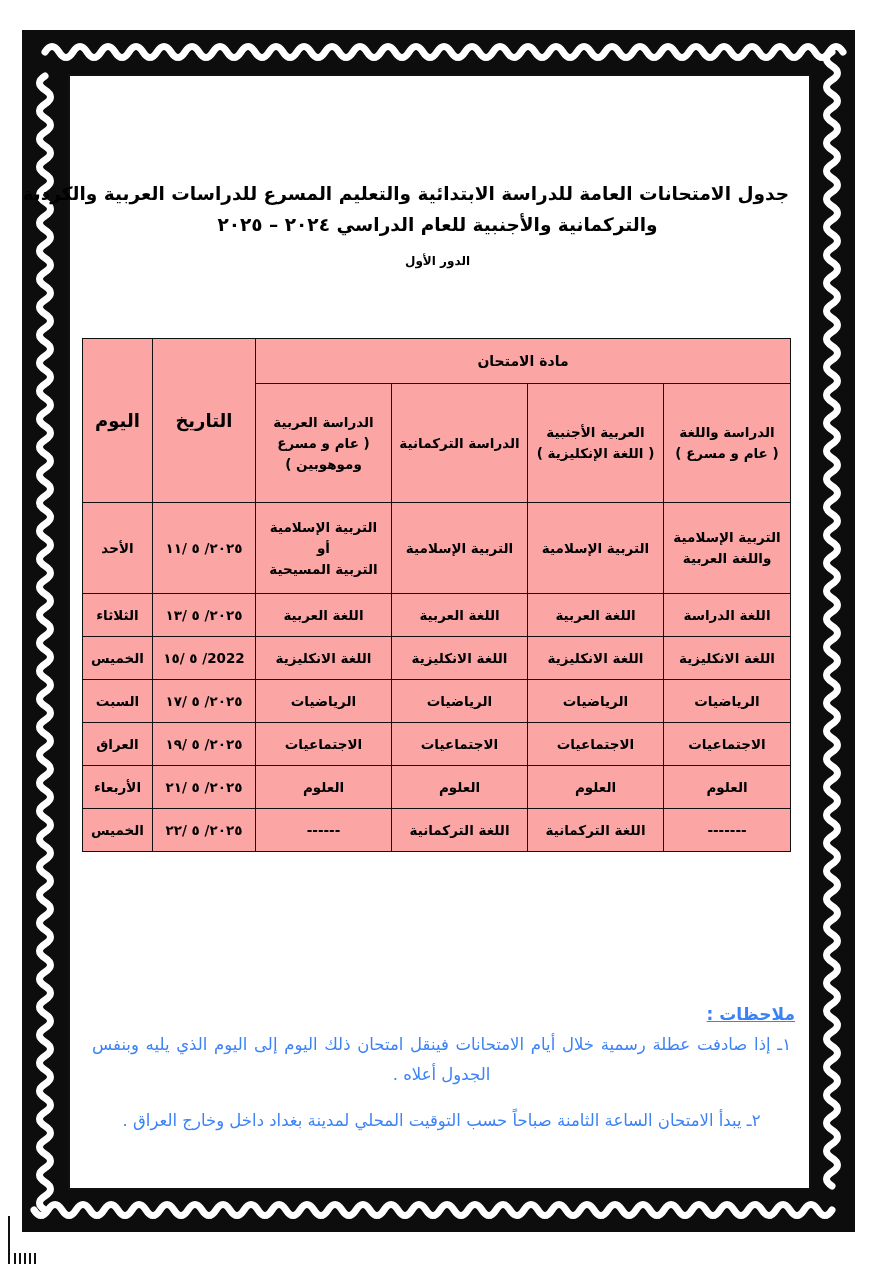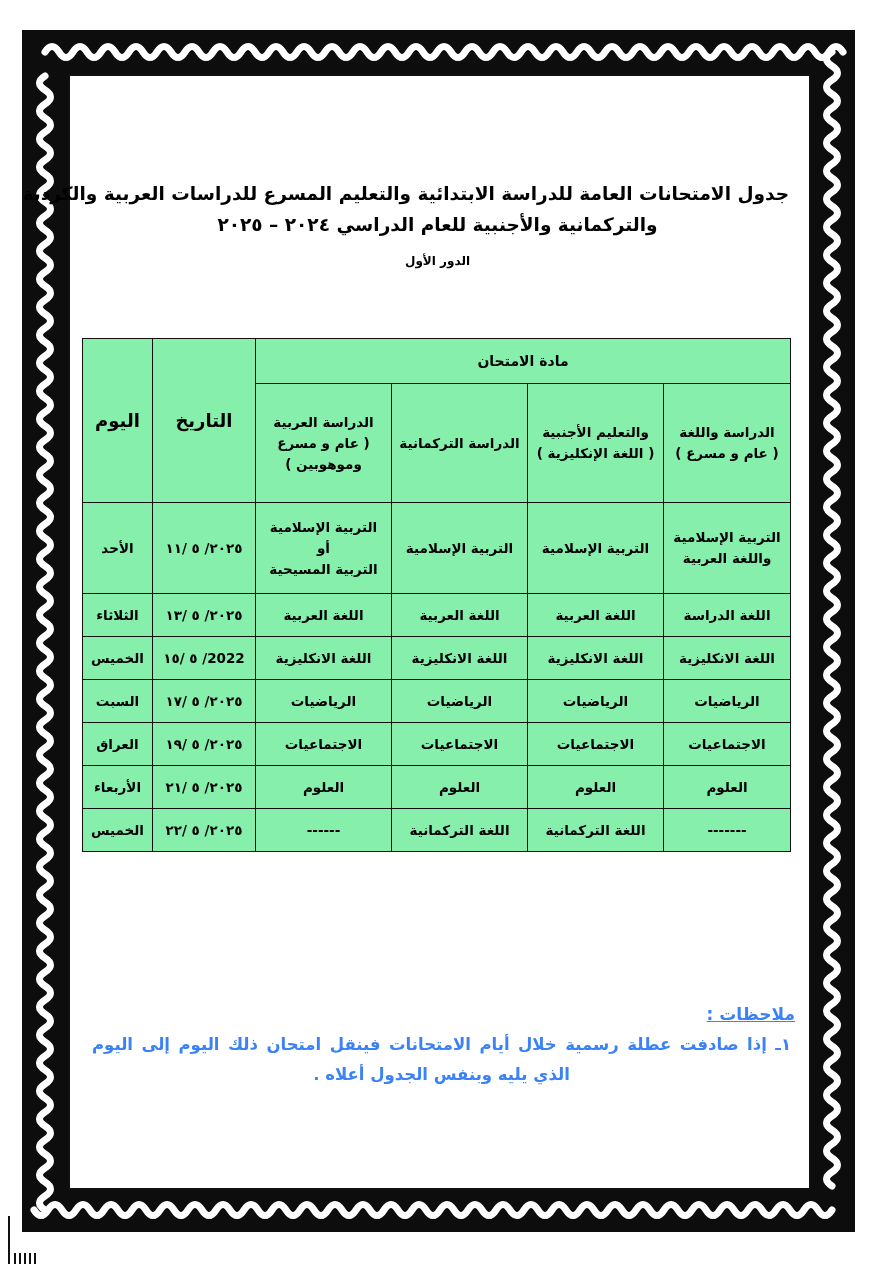--- a/index.html
+++ b/index.html
@@ -82,21 +82,21 @@
   .table-wrap {
     position: absolute;
     left: 15px;
     top: 264px;
     width: 708px;
   }
   table.sched {
     border-collapse: collapse;
     width: 100%;
     table-layout: fixed;
-    background: #86efac;
+    background: #fca5a5;
   }
   table.sched th, table.sched td {
     border: 1.6px solid #111;
     text-align: center;
     vertical-align: middle;
     color: #000;
     font-weight: bold;
     padding: 3px 2px;
   }
   table.sched th.group {
@@ -143,21 +143,21 @@
   .notes-title {
     font-size: 17px;
     font-weight: bold;
     text-align: right;
     text-decoration: underline;
     margin-bottom: 6px;
   }
   .note {
     font-size: 16.5px;
     line-height: 30px;
-    font-weight: bold;
+    font-weight: normal;
     text-align: justify;
     text-align-last: center;
     margin-bottom: 16px;
     padding: 0 4px;
   }
   .note:last-child { margin-bottom: 0; }
 
   
   .scan-artifact {
     position: absolute;
@@ -249,21 +249,21 @@
             <th class="group" colspan="4">مادة الامتحان</th>
             <th class="side" rowspan="2">التاريخ</th>
             <th class="side" rowspan="2">اليوم</th>
           </tr>
           <tr>
             <th class="sub">
               <div>الدراسة واللغة</div>
               <div>( عام و مسرع )</div>
             </th>
             <th class="sub">
-              <div>والتعليم الأجنبية</div>
+              <div>العربية الأجنبية</div>
               <div>( اللغة الإنكليزية )</div>
             </th>
             <th class="sub">
               <div>الدراسة التركمانية</div>
             </th>
             <th class="sub">
               <div>الدراسة العربية</div>
               <div>( عام و مسرع</div>
               <div>وموهوبين )</div>
             </th>
@@ -340,20 +340,21 @@
             <td class="date">٢٠٢٥/ ٥ /٢٢</td>
             <td class="day">الخميس</td>
           </tr>
         </tbody>
       </table>
     </div>
 
     <div class="notes">
       <div class="notes-title">ملاحظات :</div>
       <div class="note">١ـ إذا صادفت عطلة رسمية خلال أيام الامتحانات فينقل امتحان ذلك اليوم إلى اليوم الذي يليه وبنفس الجدول أعلاه .</div>
+      <div class="note">٢ـ يبدأ الامتحان الساعة الثامنة صباحاً حسب التوقيت المحلي لمدينة بغداد داخل وخارج العراق .</div>
     </div>
 
   </div>
 
   <div class="scan-edge-left"></div>
   <div class="scan-artifact"></div>
 
 </div>
 
 </body></html>

